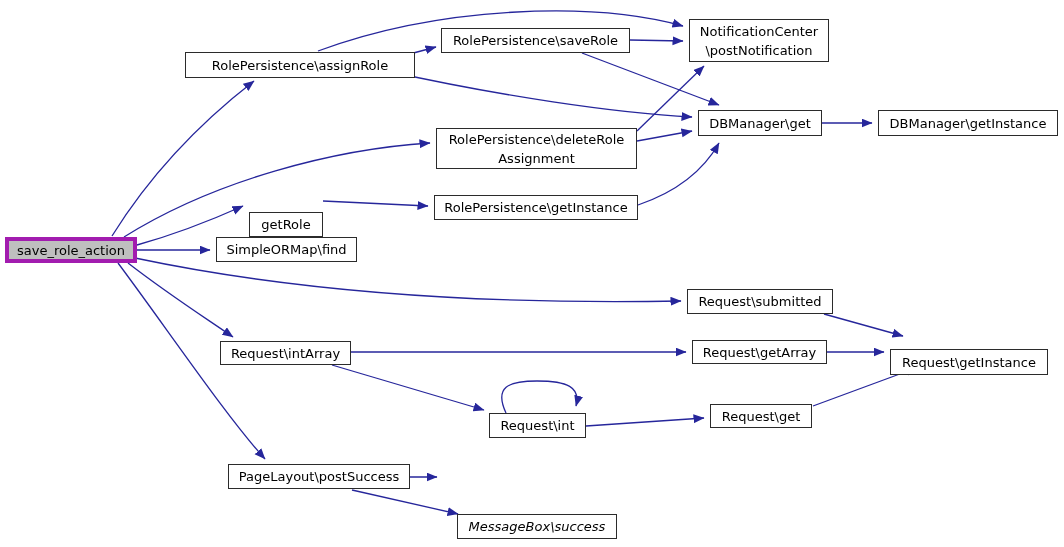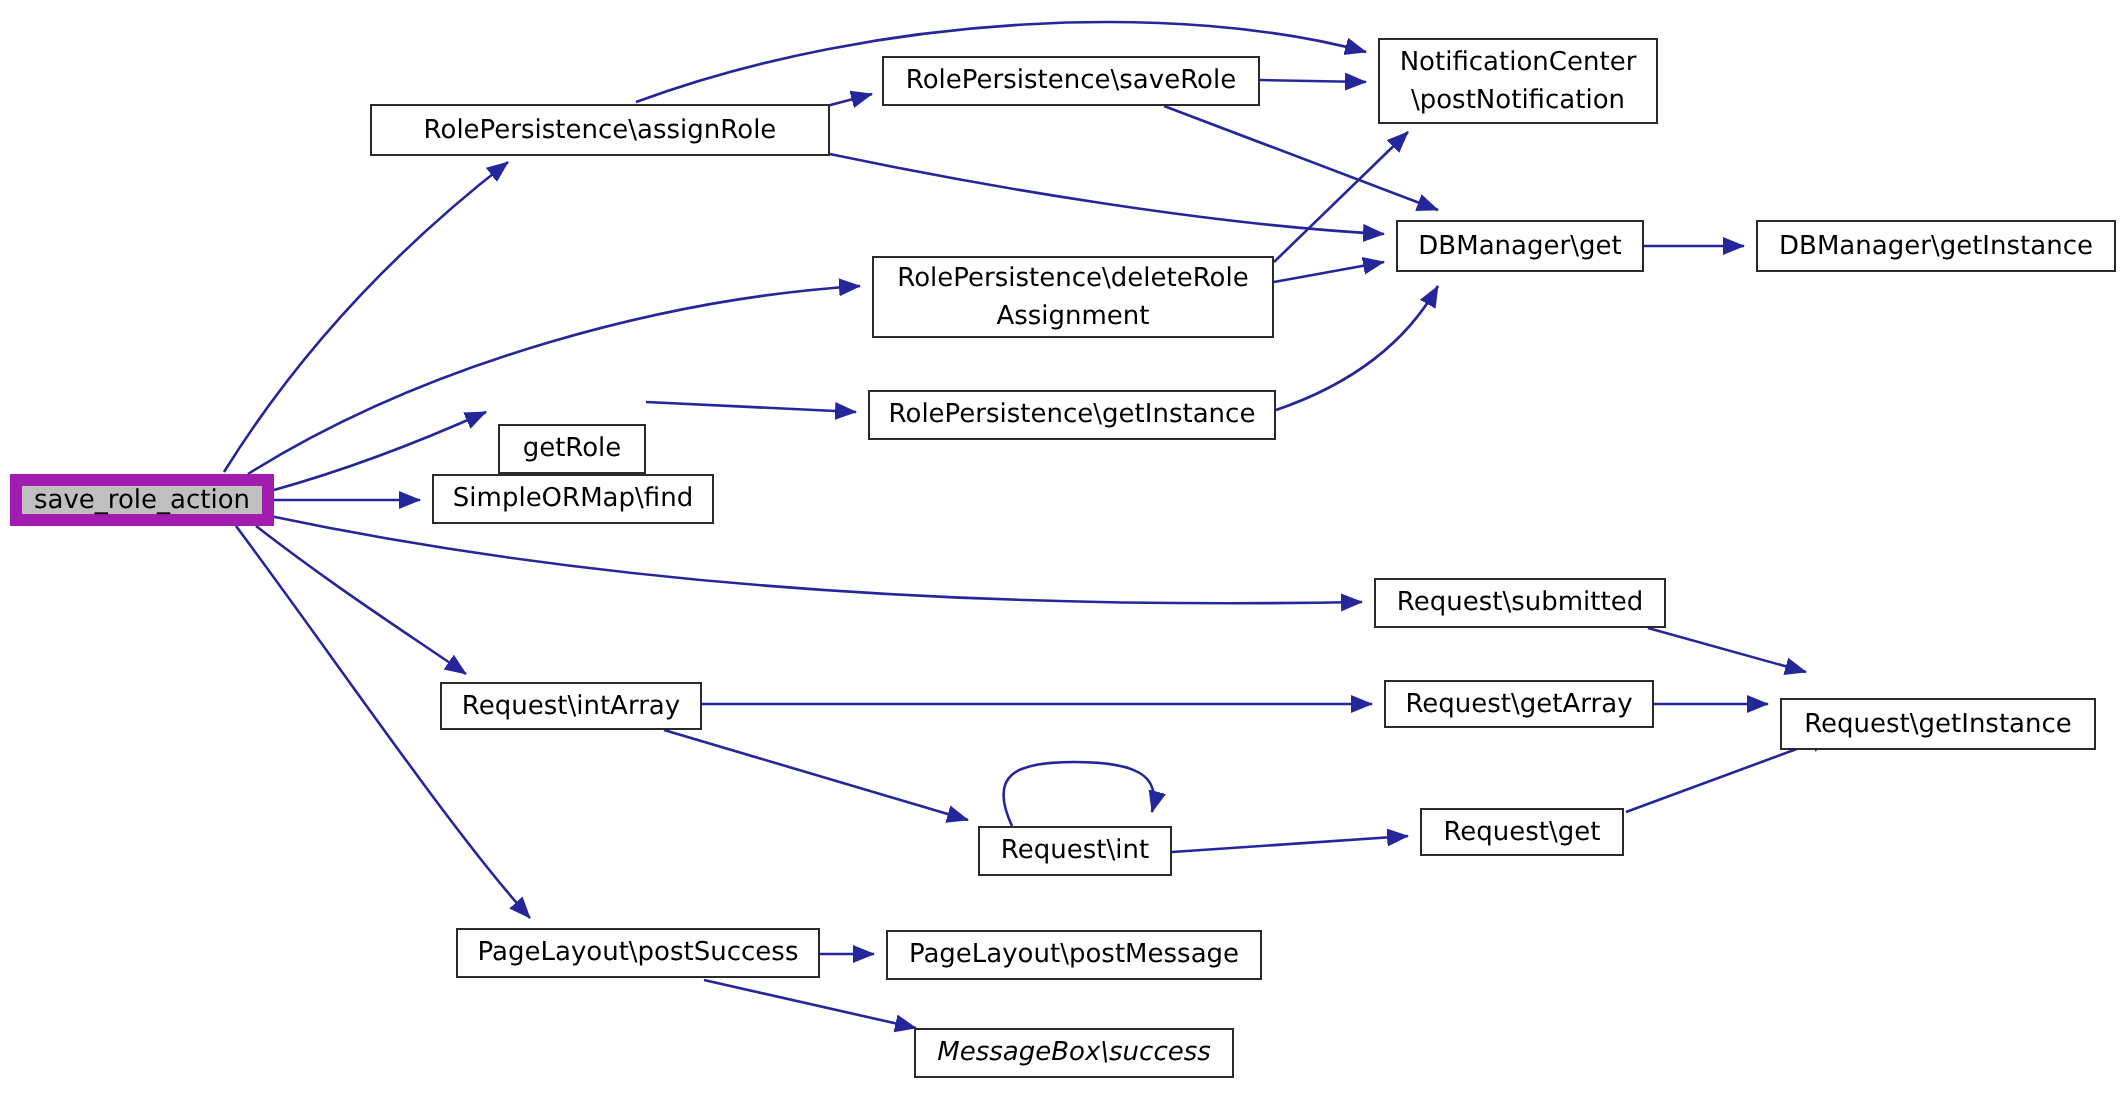--- a/index.html
+++ b/index.html
@@ -22,21 +22,21 @@
     display:flex;
     align-items:center;
     justify-content:center;
     text-align:center;
     white-space:pre-line;
     z-index:1;
     cursor:pointer;
   }
   .node--root{
     background:#bfbfbf;
-    border:6px solid #a21caf;
+    border:4px solid #a21caf;
     cursor:default;
   }
 </style>
 </head>
 <body>
 
 <div id="canvas">
 
   <svg id="edges" width="1064" height="547" viewBox="0 0 1064 547">
     <defs>
@@ -103,17 +103,16 @@
   <div class="node" style="left:692px;top:340px;width:135px;height:24px;">Request\getArray</div>
 
   <div class="node" style="left:890px;top:349px;width:158px;height:26px;">Request\getInstance</div>
 
   <div class="node" style="left:489px;top:413px;width:97px;height:25px;">Request\int</div>
 
   <div class="node" style="left:710px;top:404px;width:102px;height:24px;">Request\get</div>
 
   <div class="node" style="left:195px;top:464px;width:182px;height:25px;margin-left:33px;">PageLayout\postSuccess</div>
 
-  <div class="node" style="left:443px;top:465px;width:188px;height:25px;">PageLayout\postMessage</div>
 
   <div class="node" style="left:457px;top:514px;width:160px;height:25px;font-style:italic;">MessageBox\success</div>
 
 </div>
 
 </body></html>

